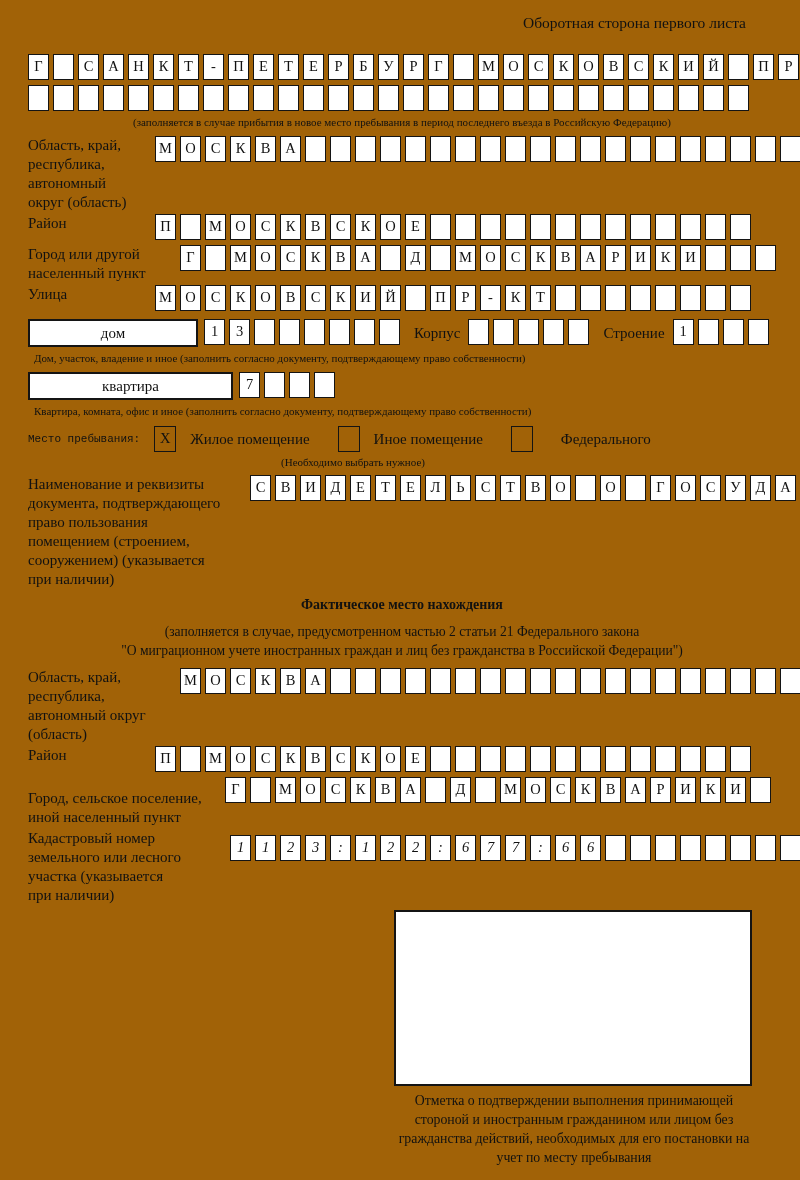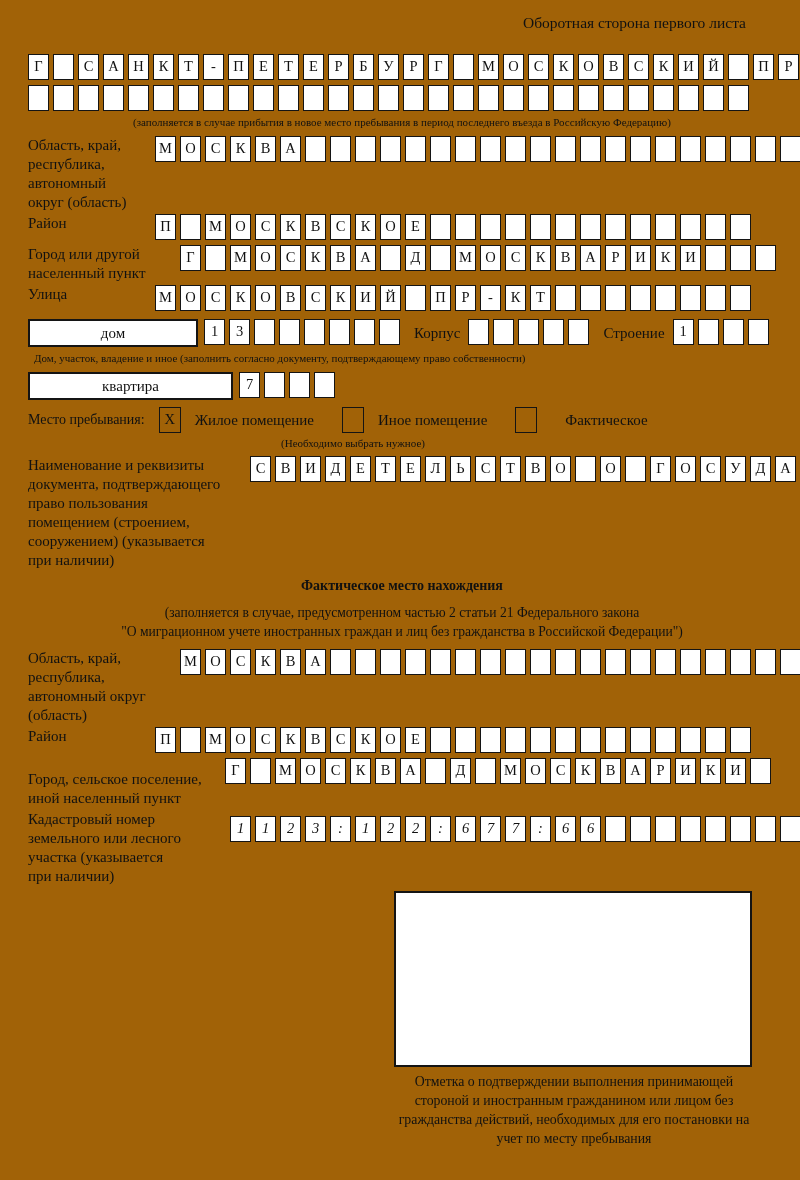--- a/index.html
+++ b/index.html
@@ -31,21 +31,21 @@
   .sec-title { text-align:center; font-weight:bold; font-size:16px; margin:3px 0 8px; }
 
   .bigbox {
     border:2px solid #141414; height:28px; text-align:center;
     font-size:15px; line-height:25px; flex:none; margin-right:6px; background:#fff;
   }
   .bb170 { width:170px; } .bb205 { width:205px; }
   .inline-label { font-size:15px; line-height:28px; margin:0 8px 0 10px; flex:none; }
 
   .stay-row { align-items:center; margin-top:6px; }
-  .stay-label { font-size:14px; margin-right:12px; }
+  .stay-label { font-size:11px; margin-right:12px;font-family:Liberation Mono, monospace; }
   .checkbox {
     display:inline-block; width:22px; height:26px; border:1.7px solid #141414;
     text-align:center; font-size:14.5px; line-height:23px; margin:0 14px; flex:none;
   }
   .cb-gap { margin-left:28px; }
   .stay-opt { font-size:15px; }
 
   .doc-block { margin-top:4px; }
   .pad-top6 { padding-top:6px;font-style:italic; }
 
@@ -109,29 +109,30 @@
     <div class="cellrow"><span class="cell"></span><span class="cell"></span><span class="cell"></span><span class="cell"></span><span class="cell"></span></div>
     <div class="inline-label">Строение</div>
     <div class="cellrow"><span class="cell">1</span><span class="cell"></span><span class="cell"></span><span class="cell"></span></div>
   </div>
   <div class="note" style="margin:1px 0 5px 6px;">Дом, участок, владение и иное (заполнить согласно документу, подтверждающему право собственности)</div>
 
   <div class="frow">
     <div class="bigbox bb205"><span>квартира</span></div>
     <div class="cellrow"><span class="cell">7</span><span class="cell"></span><span class="cell"></span><span class="cell"></span></div>
   </div>
+  <div class="note" style="margin:1px 0 4px 6px;">Квартира, комната, офис и иное (заполнить согласно документу, подтверждающему право собственности)</div>
 
   <div class="frow stay-row">
     <span class="stay-label">Место пребывания:</span>
     <span class="checkbox" style="margin-left:2px;">X</span>
     <span class="stay-opt">Жилое помещение</span>
     <span class="checkbox cb-gap"></span>
     <span class="stay-opt">Иное помещение</span>
     <span class="checkbox cb-gap"></span>
-    <span class="stay-opt" style="margin-left:14px;">Фактическое</span>
+    <span class="stay-opt" style="margin-left:14px;">Федерального</span>
   </div>
   <div class="note" style="text-align:center; width:650px; margin:2px 0 4px;">(Необходимо выбрать нужное)</div>
 
   <div class="frow doc-block">
     <div class="label w222">Наименование и реквизиты
 документа, подтверждающего
 право пользования
 помещением (строением,
 сооружением) (указывается
 при наличии)</div>

